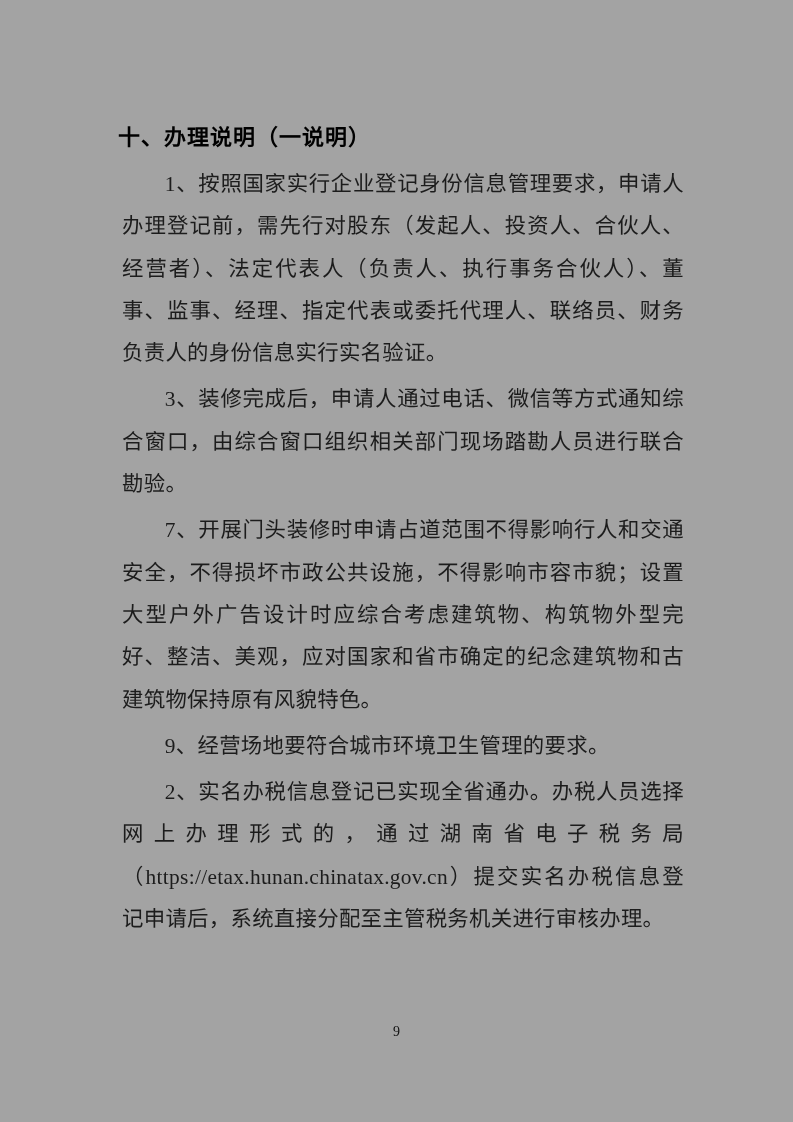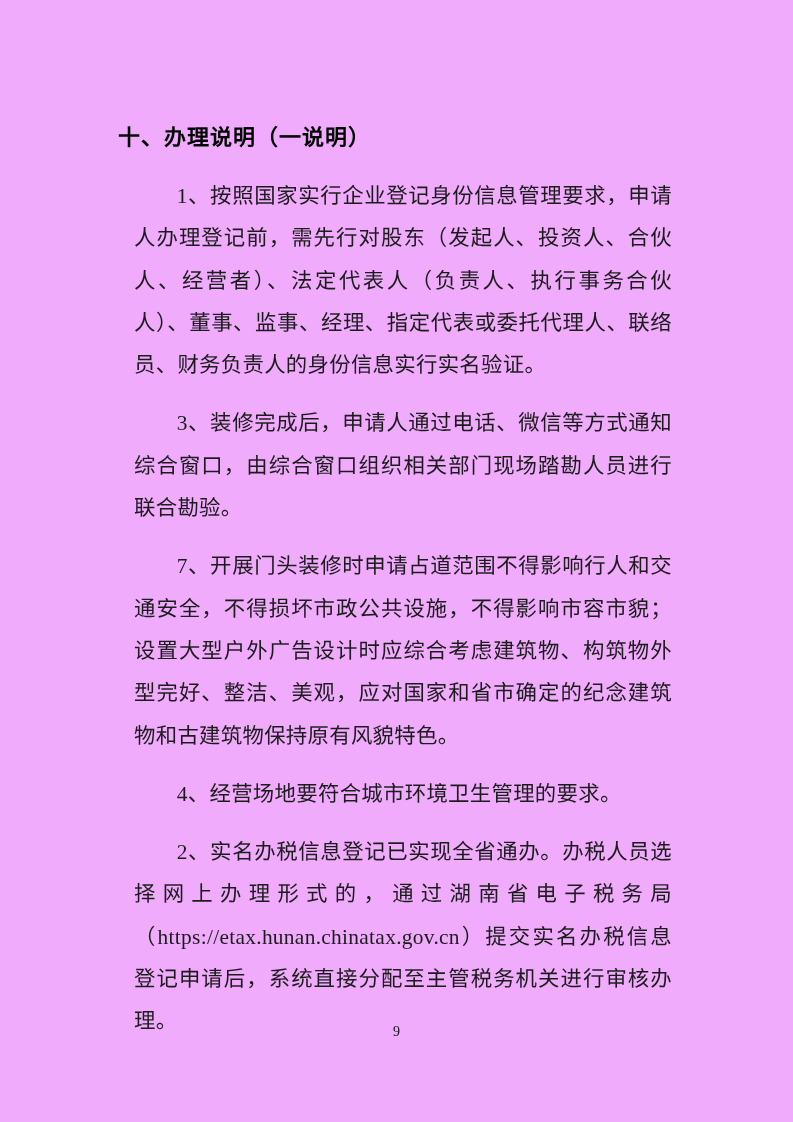--- a/index.html
+++ b/index.html
@@ -11,21 +11,21 @@
   body {
     width: 793px;
     height: 1122px;
     position: relative;
     font-family: "Liberation Serif", "DejaVu Serif", serif;
     overflow: hidden;
   }
   .page {
     position: absolute;
     inset: 0;
-    background: #f0abfc;
+    background: #a3a3a3;
   }
   .content {
     position: absolute;
     left: 118px;
     top: 116px;
     width: 570px;
     color: #1c1c1c;
   }
   .doc-title {
     font-family: "Liberation Sans", "DejaVu Sans", sans-serif;
@@ -36,21 +36,21 @@
     color: #000000;
     margin: 0;
     white-space: nowrap;
   }
   .para {
     font-size: 21.4px;
     line-height: 42.3px;
     text-align: justify;
     text-justify: inter-character;
     text-indent: 2em;
-    margin: 16px;
+    margin: 4px;
     letter-spacing: 0.3px;
     overflow-wrap: break-word;
     color: #1c1c1c;
   }
   .page-number {
     position: absolute;
     top: 1022px;
     left: 0;
     width: 793px;
     text-align: center;
@@ -67,19 +67,19 @@
   <div class="content">
     <h1 class="doc-title">十、办理说明（一说明）</h1>
 
     <p class="para">1、按照国家实行企业登记身份信息管理要求，申请人办理登记前，需先行对股东（发起人、投资人、合伙人、经营者）、法定代表人（负责人、执行事务合伙人）、董事、监事、经理、指定代表或委托代理人、联络员、财务负责人的身份信息实行实名验证。</p>
 
 
     <p class="para">3、装修完成后，申请人通过电话、微信等方式通知综合窗口，由综合窗口组织相关部门现场踏勘人员进行联合勘验。</p>
 
     <p class="para">7、开展门头装修时申请占道范围不得影响行人和交通安全，不得损坏市政公共设施，不得影响市容市貌；设置大型户外广告设计时应综合考虑建筑物、构筑物外型完好、整洁、美观，应对国家和省市确定的纪念建筑物和古建筑物保持原有风貌特色。</p>
 
-    <p class="para">4、经营场地要符合城市环境卫生管理的要求。</p>
+    <p class="para">9、经营场地要符合城市环境卫生管理的要求。</p>
 
     <p class="para">2、实名办税信息登记已实现全省通办。办税人员选择网上办理形式的，通过湖南省电子税务局（https://etax.hunan.chinatax.gov.cn）提交实名办税信息登记申请后，系统直接分配至主管税务机关进行审核办理。</p>
   </div>
 
   <div class="page-number">9</div>
 </div>
 
 </body></html>

